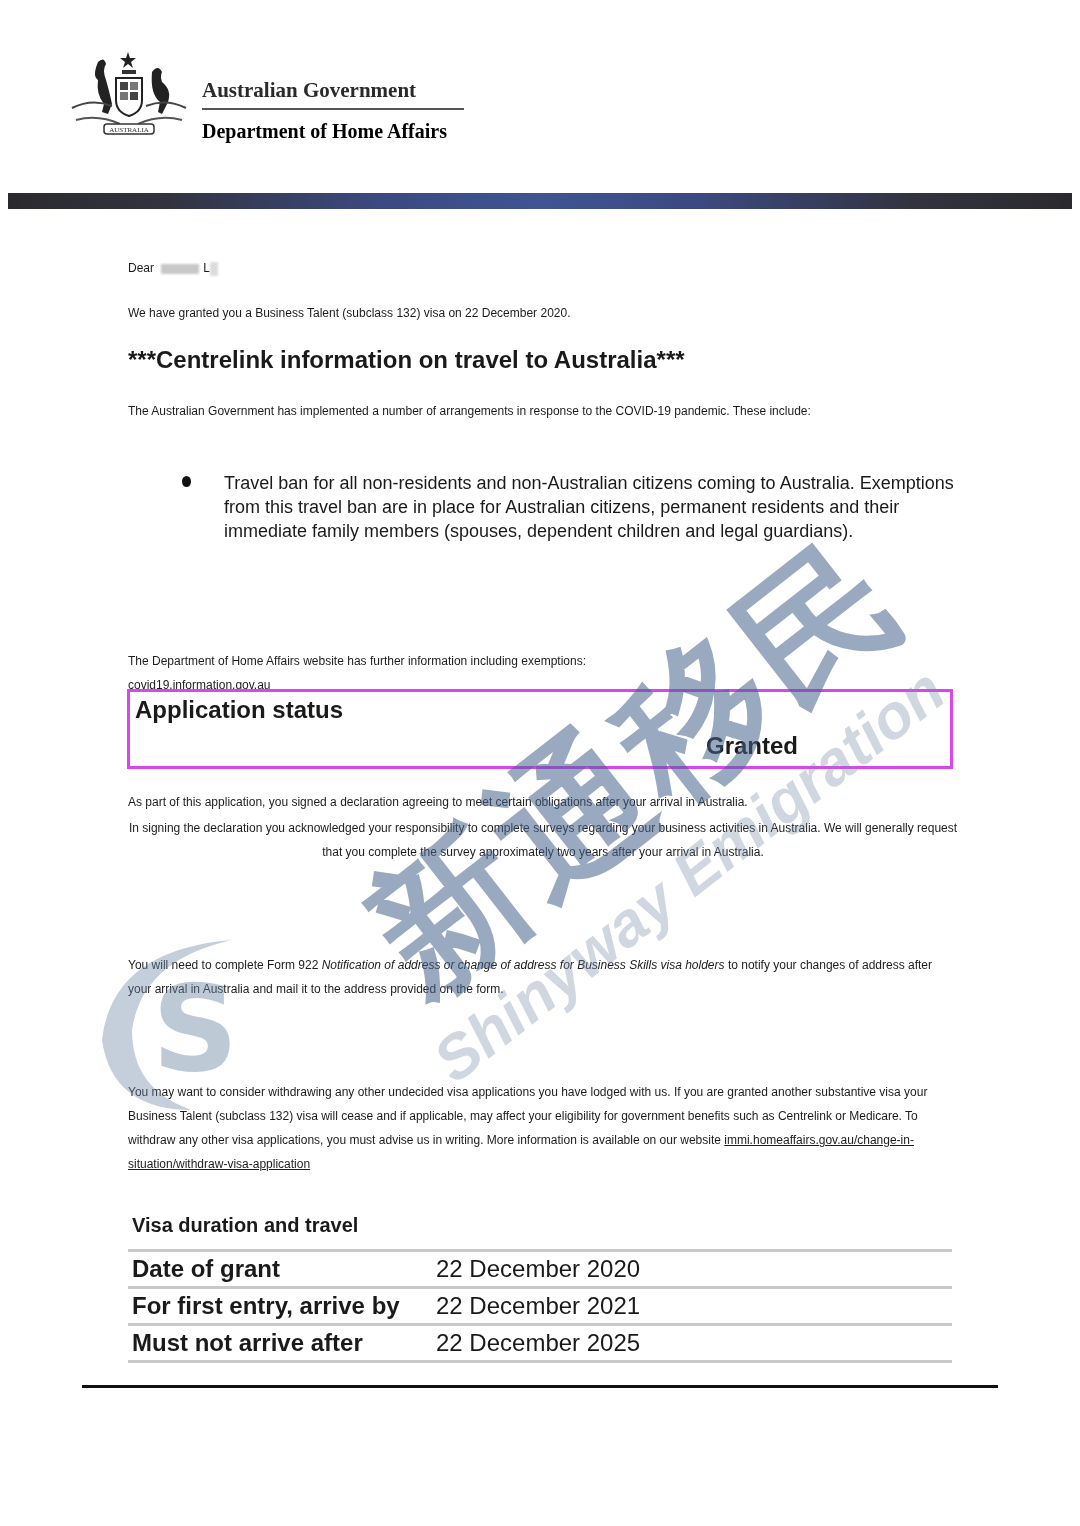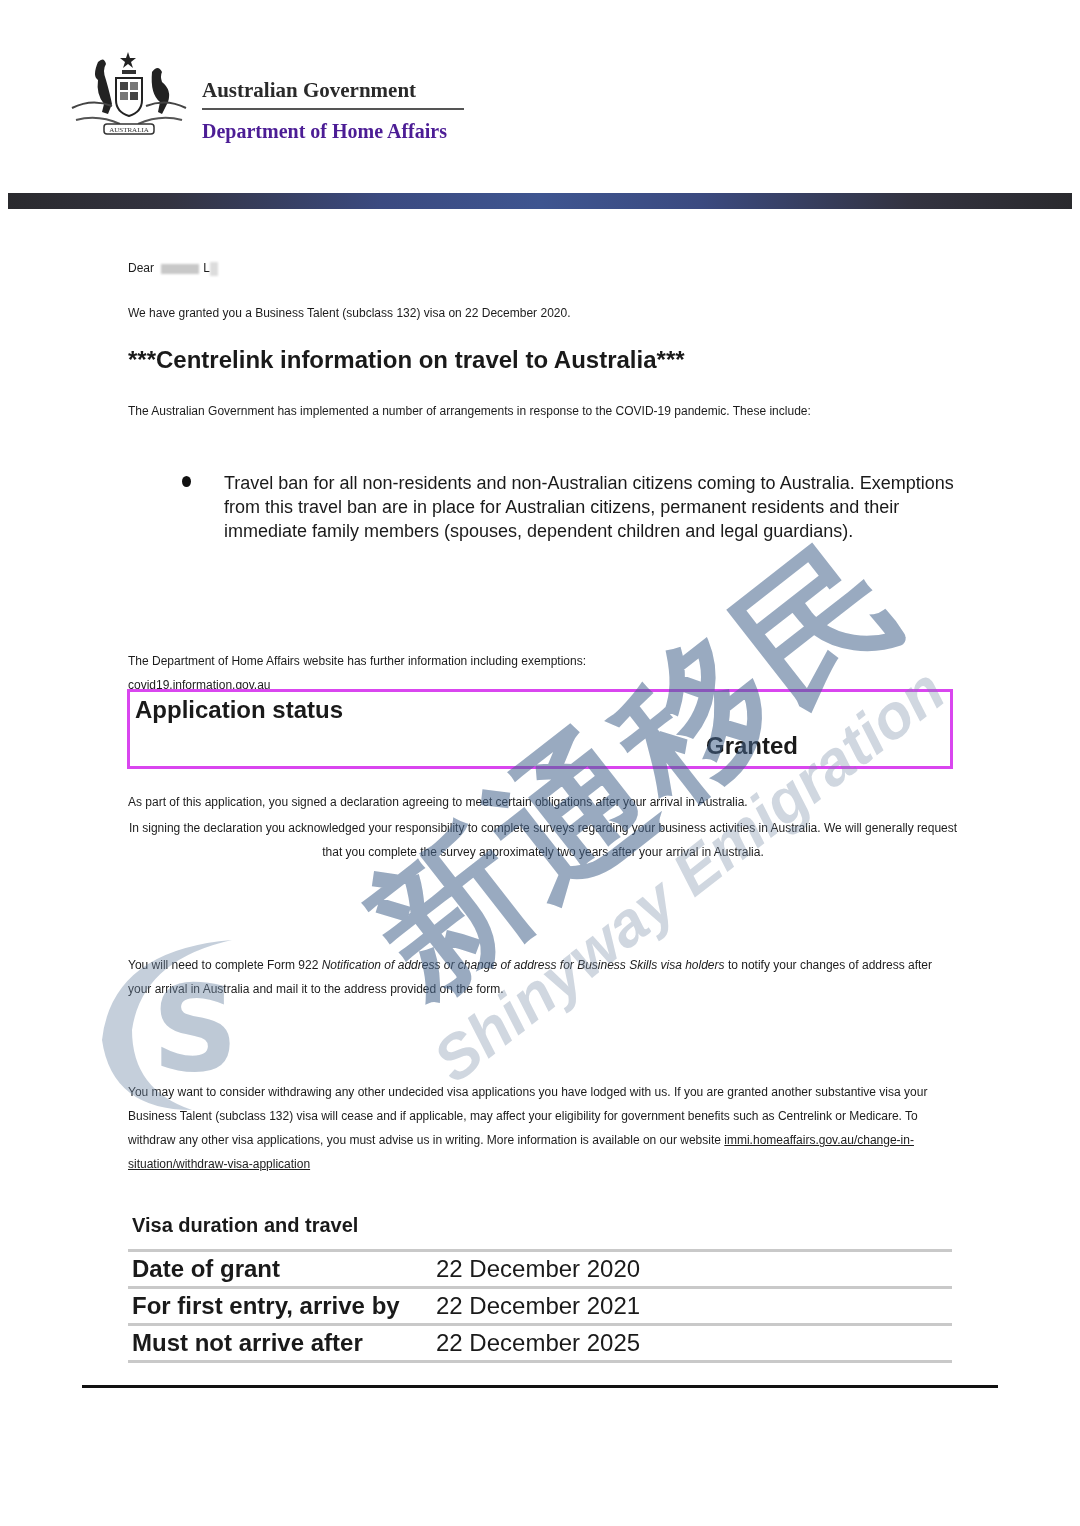--- a/index.html
+++ b/index.html
@@ -9,21 +9,21 @@
     }
     .header { position: absolute; left: 0; top: 0; width: 1080px; height: 190px; }
     .crest { position: absolute; left: 66px; top: 50px; width: 126px; height: 95px; }
     .gov-name {
       position: absolute; left: 202px; top: 78px;
       font-family: "Liberation Serif", serif; font-weight: bold; font-size: 21px; color: #2a2a2a;
     }
     .gov-rule { position: absolute; left: 202px; top: 108px; width: 262px; height: 2px; background: #555; }
     .dept-name {
       position: absolute; left: 202px; top: 120px;
-      font-family: "Liberation Serif", serif; font-weight: bold; font-size: 20px; color: #4c1d95;
+      font-family: "Liberation Serif", serif; font-weight: bold; font-size: 20px; color: #000000;
     }
     .banner {
       position: absolute; left: 8px; top: 193px; width: 1064px; height: 16px;
       background: linear-gradient(90deg, #2a2a2e 0%, #333340 15%, #3b4a80 35%, #3e5590 50%, #3b4a80 65%, #333340 85%, #2a2a2e 100%);
     }
     .body-text { position: absolute; left: 128px; width: 830px; font-size: 12px; line-height: 24px; color: #1c1c1c; }
     .p-dear { top: 256px; }
     .blur-name { display: inline-block; width: 38px; height: 10px; background: #c8c8c8; vertical-align: middle; margin: 0 4px; filter: blur(1px); }
     .blur-small { display: inline-block; width: 8px; height: 14px; background: #dcdcdc; vertical-align: middle; filter: blur(1px); }
     .p-granted { top: 301px; }

